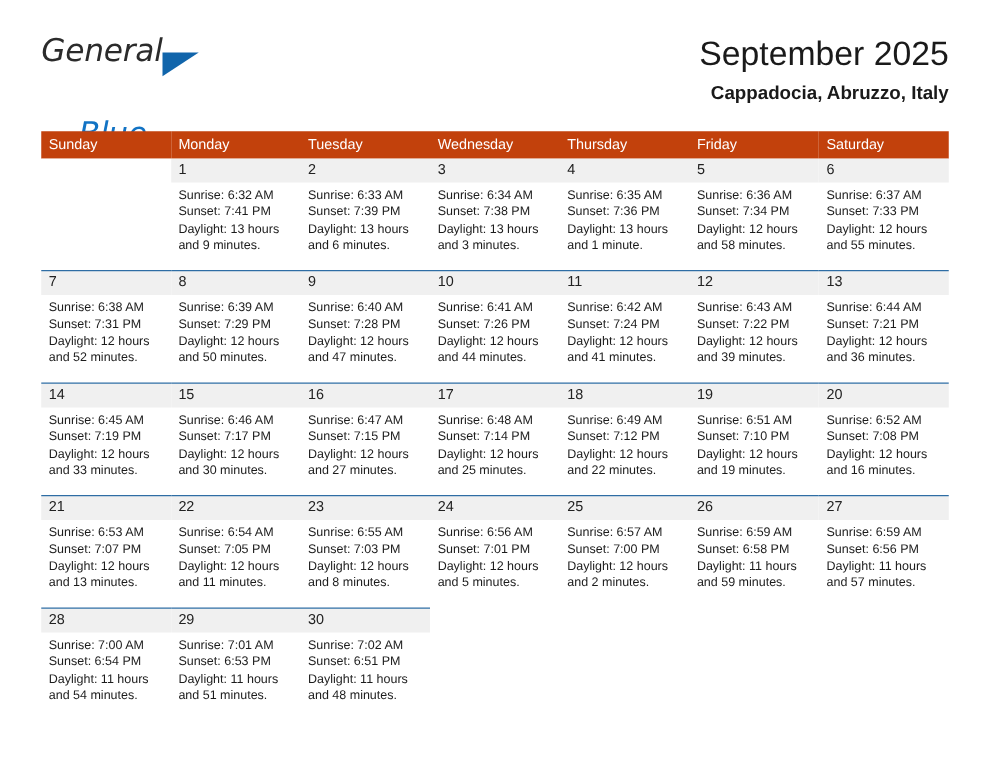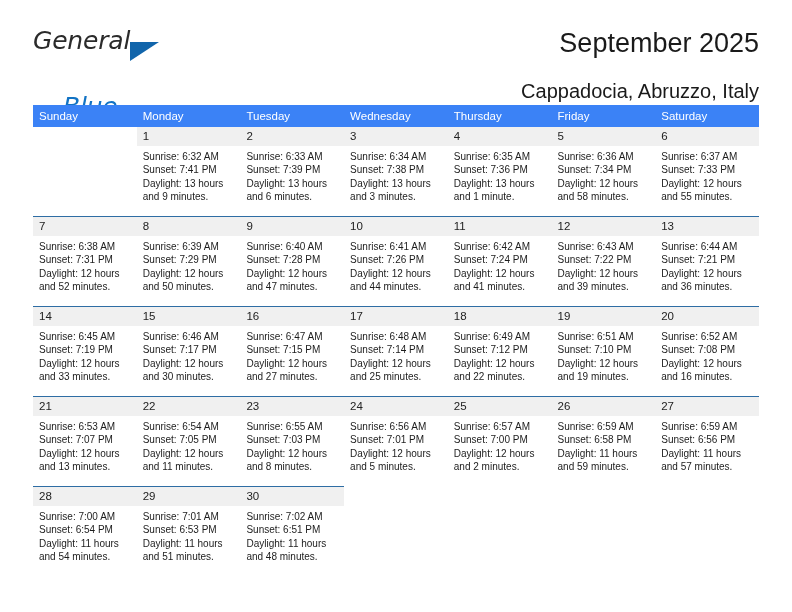--- a/index.html
+++ b/index.html
@@ -75,44 +75,44 @@
     text-align: right;
   }
   .cal-title {
     font-size: 27px;
     font-weight: 400;
     color: #1a1a1a;
     line-height: 34px;
     white-space: nowrap;
   }
   .cal-subtitle {
-    font-size: 20px;
-    font-weight: 400;
+    font-size: 15px;
+    font-weight: 700;
     color: #1a1a1a;
     line-height: 22px;
-    margin-top: 20px;
+    margin-top: 4px;
     white-space: nowrap;
   }
 
   
   .calendar {
     position: absolute;
     left: 33px;
     top: 105px;
     width: 726px;
   }
   table.cal-table {
     border-collapse: collapse;
     table-layout: fixed;
     width: 726px;
   }
   table.cal-table col { width: 103.71px; }
 
   thead th {
-    background: #3b82f6;
+    background: #c2410c;
     color: #ffffff;
     font-size: 11.5px;
     font-weight: 400;
     text-align: left;
     padding: 4px 0 5px 6px;
     height: 13px;
     vertical-align: middle;
   }
 
   td.daycell {

